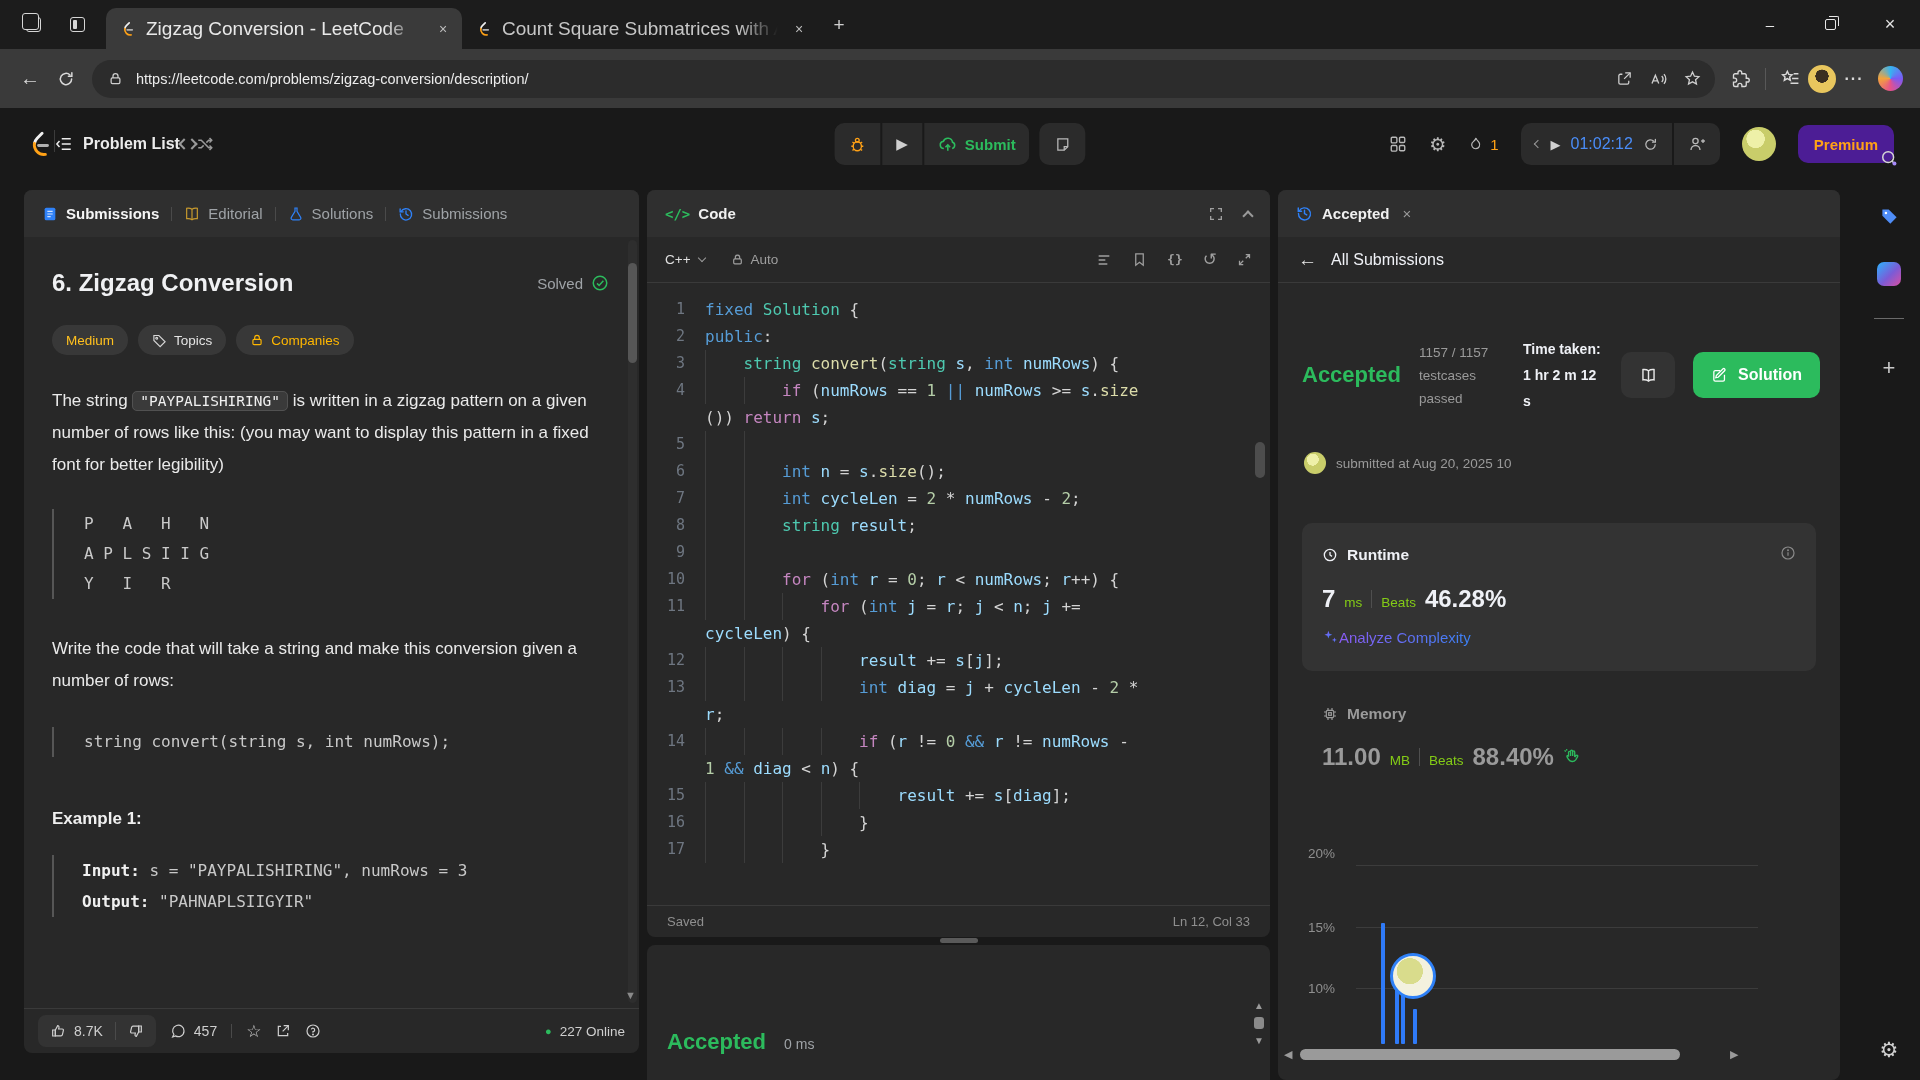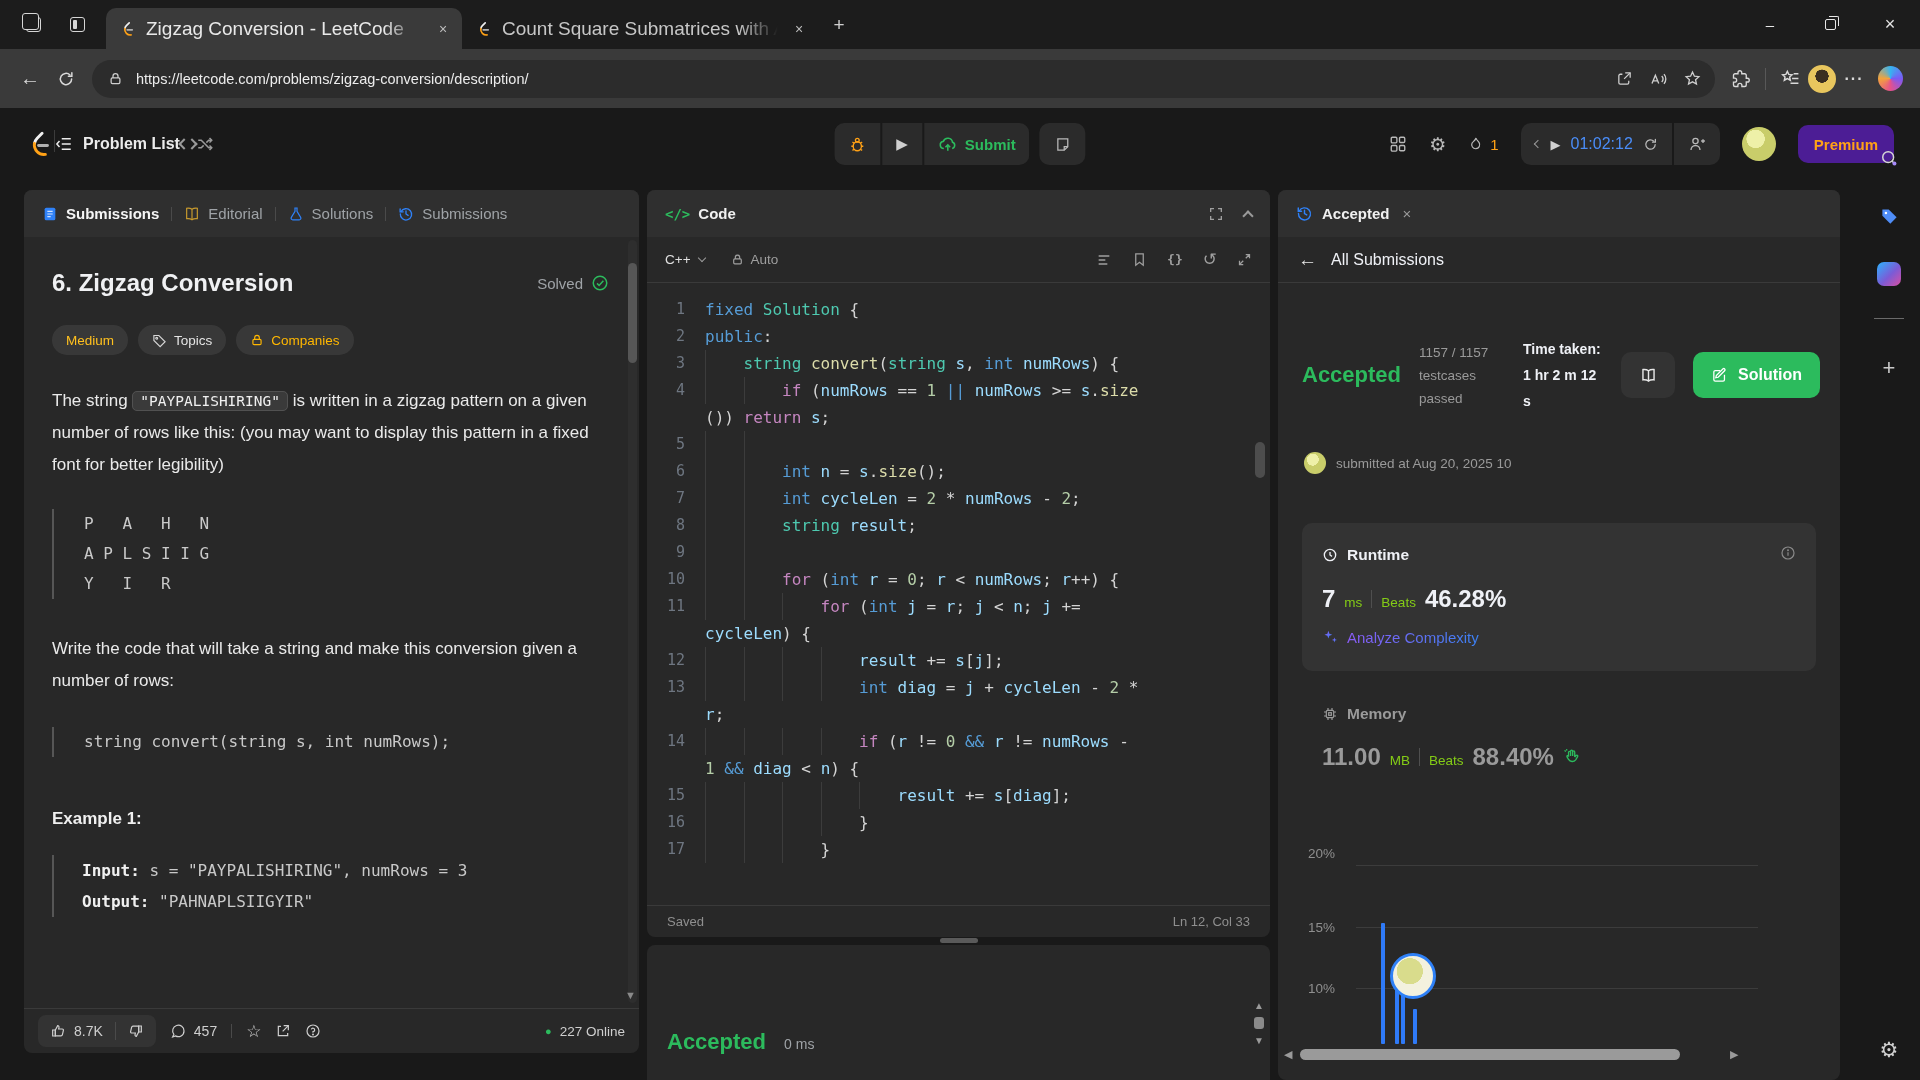--- a/index.html
+++ b/index.html
@@ -143,21 +143,21 @@
   .solbtn { height:46px; padding:0 18px; background:#2cbb5d; border-radius:10px; display:flex; align-items:center; gap:10px; color:#fff; font-size:16px; font-weight:600; flex:none; }
   .subrow { position:absolute; left:26px; top:262px; display:flex; align-items:center; gap:10px; color:#9a9a9a; font-size:13.5px; }
   .avatar-sm { width:22px; height:22px; border-radius:50%; background:radial-gradient(circle at 40% 35%, #eef0a8 0 30%, #c9cd6a 31%); flex:none; }
   .rtcard { position:absolute; left:24px; right:24px; top:333px; height:148px; background:#333; border-radius:10px; padding:22px 20px; }
   .rt-head { display:flex; align-items:center; gap:9px; color:#eff1f6; font-size:15.5px; font-weight:600; }
   .rt-info { margin-left:auto; color:#8a8a8a; }
   .metric { display:flex; align-items:baseline; gap:9px; margin-top:20px; }
   .metric .big { font-size:24px; font-weight:600; color:#eff1f6; }
   .metric .unit, .metric .beats { font-size:13.5px; color:#84cc16; }
   .metric .mdiv { width:1px; height:18px; background:#4f4f4f; align-self:center; }
-  .analyze { display:flex; align-items:center; gap:8px; margin-top:16px; font-size:15px; }
+  .analyze { display:flex; align-items:center; margin-top:16px; font-size:15px; }
   .analyze span { background:linear-gradient(90deg,#8b5cf6,#3b82f6); -webkit-background-clip:text; background-clip:text; color:transparent; }
   .memblk { position:absolute; left:44px; right:24px; top:515px; }
   .mem-head { display:flex; align-items:center; gap:9px; color:#9a9a9a; font-size:15.5px; font-weight:600; }
   .memblk .metric .big { color:#9a9a9a; }
   .chart { position:absolute; left:0; right:0; top:640px; height:214px; }
   .gline { position:absolute; left:78px; width:402px; border-top:1px solid #3c3c3c; }
   .glabel { position:absolute; left:0; width:64px; text-align:left; padding-left:30px; color:#8f8f8f; font-size:13.5px; transform:translateY(-50%); }
   .cbar { position:absolute; width:4px; background:#2f7af7; border-radius:1px; }
   .cmarker { position:absolute; width:46px; height:46px; border-radius:50%; border:3px solid #2f81f7; background:radial-gradient(circle at 42% 38%, #d9dc8c 0 38%, #f3f1de 39%); }
   .hscroll { position:absolute; left:6px; top:856px; width:470px; height:16px; display:flex; align-items:center; }

